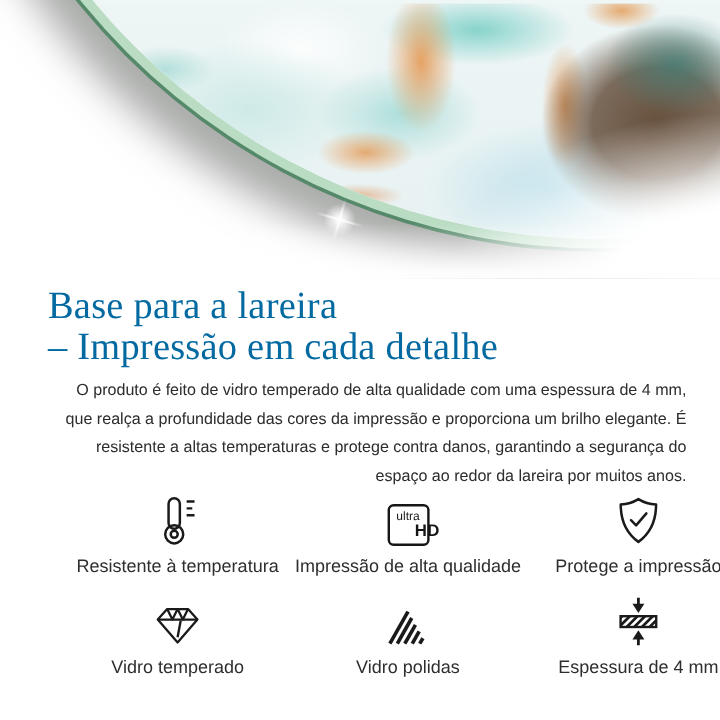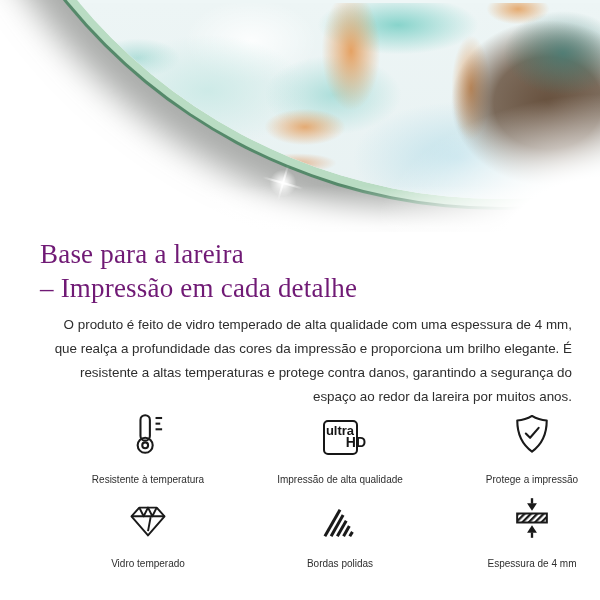--- a/index.html
+++ b/index.html
@@ -49,40 +49,40 @@
     background:radial-gradient(circle, rgba(255,255,255,1) 0%, rgba(255,255,255,0.75) 15%, rgba(255,255,255,0) 45%); }
   .sparkle .ray-h { position:absolute; left:0; top:50%; width:100%; height:2px; margin-top:-1px;
     background:linear-gradient(90deg, rgba(255,255,255,0), #fff 50%, rgba(255,255,255,0)); transform:rotate(16deg); }
   .sparkle .ray-v { position:absolute; left:50%; top:3px; bottom:3px; width:2px; margin-left:-1px;
     background:linear-gradient(180deg, rgba(255,255,255,0), #fff 50%, rgba(255,255,255,0)); transform:rotate(16deg); }
 
   
   .content { padding:0 40px; }
   .heading {
     margin:5px 0 2px; font-family:"Liberation Serif", serif; font-weight:400;
-    font-size:27px; line-height:34px; color:#701a75; letter-spacing:0.2px;
+    font-size:32px; line-height:34px; color:#0369a1; letter-spacing:0.2px;
   }
   .description {
     margin:8px 0 0; width:532px; font-size:13.4px; line-height:24px; color:#2d2d2d;text-align:right;
   }
 
   
   .features {
     margin:4px 0 0 12px; width:576px;
     display:grid; grid-template-columns:repeat(3,1fr); grid-auto-rows:84px;
   }
   .cell { display:flex; flex-direction:column; align-items:center; }
   .icon-box { height:42px; display:flex; align-items:flex-end; justify-content:center; }
-  .label { margin-top:19px; font-size:10px; color:#2e2e2e; white-space:nowrap; }
+  .label { margin-top:9px; font-size:15px; color:#2e2e2e; white-space:nowrap; }
   .icon-stroke { stroke:#1a1a1a; fill:none; stroke-width:2.2; }
   .uhd {
     width:31px; height:31px; border:2.5px solid #161616; border-radius:5px;
     display:flex; flex-direction:column; align-items:center; justify-content:center;
   }
-  .uhd .t { font-size:13px; font-weight:700; line-height:10px; color:#161616; }
+  .uhd .t { font-size:10px; font-weight:400; line-height:10px; color:#161616; }
   .uhd .b { font-size:14px; font-weight:800; line-height:13px; color:#161616; letter-spacing:0.2px;padding-left:32px; }
 </style>
 </head>
 <body>
 
 <div class="page">
 
   <div class="hero">
     <div class="glass-disc">
       <div class="edge-light">
@@ -159,21 +159,21 @@
           <svg width="36" height="32" viewBox="0 0 40 36">
             <g stroke="#1a1a1a" stroke-width="3.4">
               <line x1="3" y1="33" x2="20" y2="3"></line>
               <line x1="10" y1="33" x2="23.5" y2="9"></line>
               <line x1="17" y1="33" x2="27" y2="15.5"></line>
               <line x1="24" y1="33" x2="30.5" y2="21.5"></line>
               <line x1="31" y1="33" x2="34" y2="28"></line>
             </g>
           </svg>
         </div>
-        <div class="label">Bordas polidas</div>
+        <div class="label">Vidro polidas</div>
       </div>
 
       <div class="cell">
         <div class="icon-box">
           <svg width="36" height="42" viewBox="0 0 40 46">
             <defs>
               <pattern id="hatch" patternUnits="userSpaceOnUse" width="5" height="5" patternTransform="rotate(45)">
                 <rect width="5" height="5" fill="#ffffff"></rect>
                 <rect width="2.5" height="5" fill="#1a1a1a"></rect>
               </pattern>

